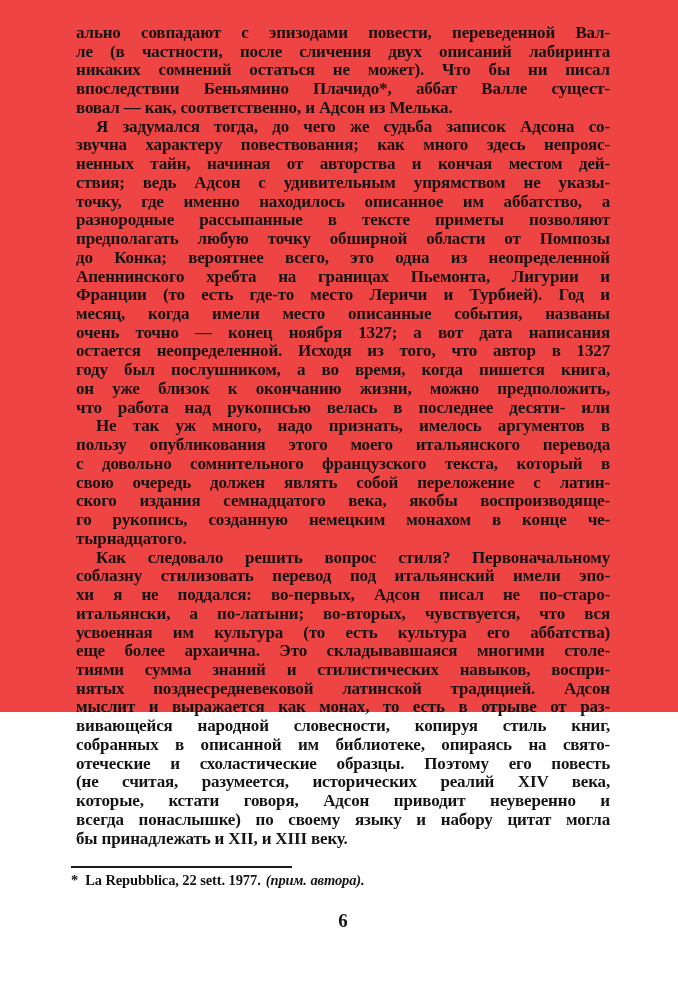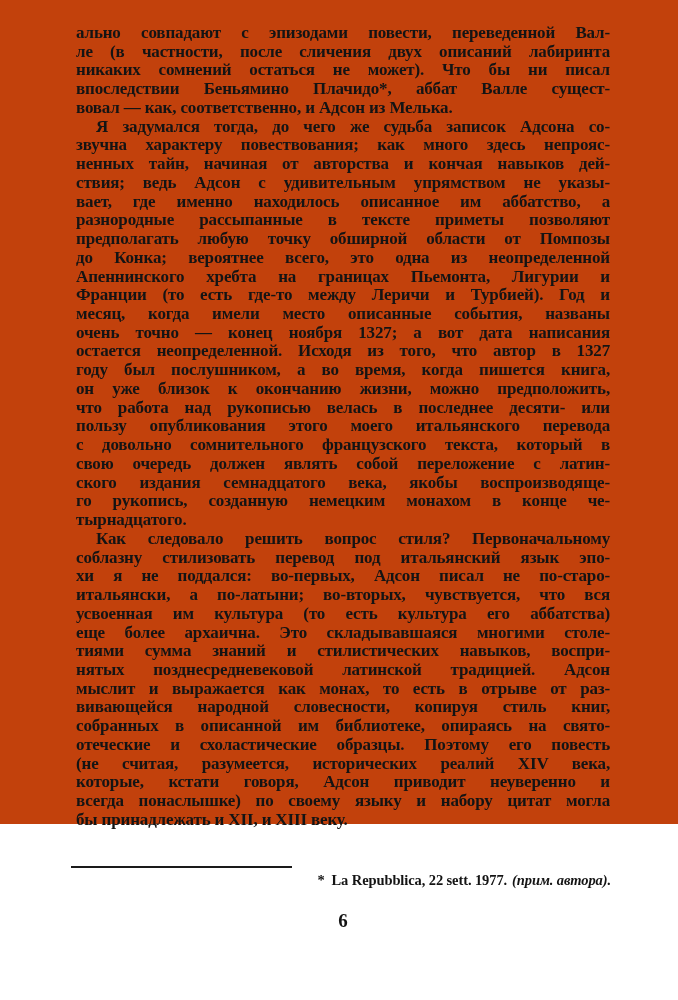--- a/index.html
+++ b/index.html
@@ -8,22 +8,22 @@
   }
   body {
     width: 678px;
     height: 1000px;
     background: #ffffff;
     overflow: hidden;
   }
   .page {
     position: relative;
     width: 678px;
-    height: 824px;
-    background: #c2410c;
+    height: 712px;
+    background: #ef4444;
     font-family: "Liberation Serif", serif;
     font-weight: 700;
     color: #141414;
   }
   .text-block {
     position: absolute;
     left: 76px;
     top: 24px;
     width: 534px;
   }
@@ -39,21 +39,20 @@
     text-align-last: left;
   }
   .line.indent {
     padding-left: 20px;
   }
   .footnote {
     position: absolute;
     left: 71px;
     top: 866px;
     width: 540px;
-    text-align: right;
   }
   .footnote-rule {
     width: 221px;
     height: 2px;
     background: #1a1a1a;
     margin-bottom: 4px;
   }
   .footnote-line {
     font-size: 14.5px;
     line-height: 17px;
@@ -82,42 +81,43 @@
 <div class="page">
 
   <div class="text-block" id="text-block">
       <div class="line">ально совпадают с эпизодами повести, переведенной Вал-</div>
       <div class="line">ле (в частности, после сличения двух описаний лабиринта</div>
       <div class="line">никаких сомнений остаться не может). Что бы ни писал</div>
       <div class="line">впоследствии Беньямино Плачидо*, аббат Валле сущест-</div>
       <div class="line para-last">вовал — как, соответственно, и Адсон из Мелька.</div>
       <div class="line indent">Я задумался тогда, до чего же судьба записок Адсона со-</div>
       <div class="line">звучна характеру повествования; как много здесь непрояс-</div>
-      <div class="line">ненных тайн, начиная от авторства и кончая навыков дей-</div>
+      <div class="line">ненных тайн, начиная от авторства и кончая местом дей-</div>
       <div class="line">ствия; ведь Адсон с удивительным упрямством не указы-</div>
-      <div class="line">вает, где именно находилось описанное им аббатство, а</div>
+      <div class="line">точку, где именно находилось описанное им аббатство, а</div>
       <div class="line">разнородные рассыпанные в тексте приметы позволяют</div>
       <div class="line">предполагать любую точку обширной области от Помпозы</div>
       <div class="line">до Конка; вероятнее всего, это одна из неопределенной</div>
       <div class="line">Апеннинского хребта на границах Пьемонта, Лигурии и</div>
-      <div class="line">Франции (то есть где-то между Леричи и Турбией). Год и</div>
+      <div class="line">Франции (то есть где-то место Леричи и Турбией). Год и</div>
       <div class="line">месяц, когда имели место описанные события, названы</div>
       <div class="line">очень точно — конец ноября 1327; а вот дата написания</div>
       <div class="line">остается неопределенной. Исходя из того, что автор в 1327</div>
       <div class="line">году был послушником, а во время, когда пишется книга,</div>
       <div class="line">он уже близок к окончанию жизни, можно предположить,</div>
       <div class="line">что работа над рукописью велась в последнее десяти- или</div>
+      <div class="line indent">Не так уж много, надо признать, имелось аргументов в</div>
       <div class="line">пользу опубликования этого моего итальянского перевода</div>
       <div class="line">с довольно сомнительного французского текста, который в</div>
       <div class="line">свою очередь должен являть собой переложение с латин-</div>
       <div class="line">ского издания семнадцатого века, якобы воспроизводяще-</div>
       <div class="line">го рукопись, созданную немецким монахом в конце че-</div>
       <div class="line para-last">тырнадцатого.</div>
       <div class="line indent">Как следовало решить вопрос стиля? Первоначальному</div>
-      <div class="line">соблазну стилизовать перевод под итальянский язык эпо-</div>
+      <div class="line">соблазну стилизовать перевод под итальянский имели эпо-</div>
       <div class="line">хи я не поддался: во-первых, Адсон писал не по-старо-</div>
       <div class="line">итальянски, а по-латыни; во-вторых, чувствуется, что вся</div>
       <div class="line">усвоенная им культура (то есть культура его аббатства)</div>
       <div class="line">еще более архаична. Это складывавшаяся многими столе-</div>
       <div class="line">тиями сумма знаний и стилистических навыков, воспри-</div>
       <div class="line">нятых позднесредневековой латинской традицией. Адсон</div>
       <div class="line">мыслит и выражается как монах, то есть в отрыве от раз-</div>
       <div class="line">вивающейся народной словесности, копируя стиль книг,</div>
       <div class="line">собранных в описанной им библиотеке, опираясь на свято-</div>
       <div class="line">отеческие и схоластические образцы. Поэтому его повесть</div>

